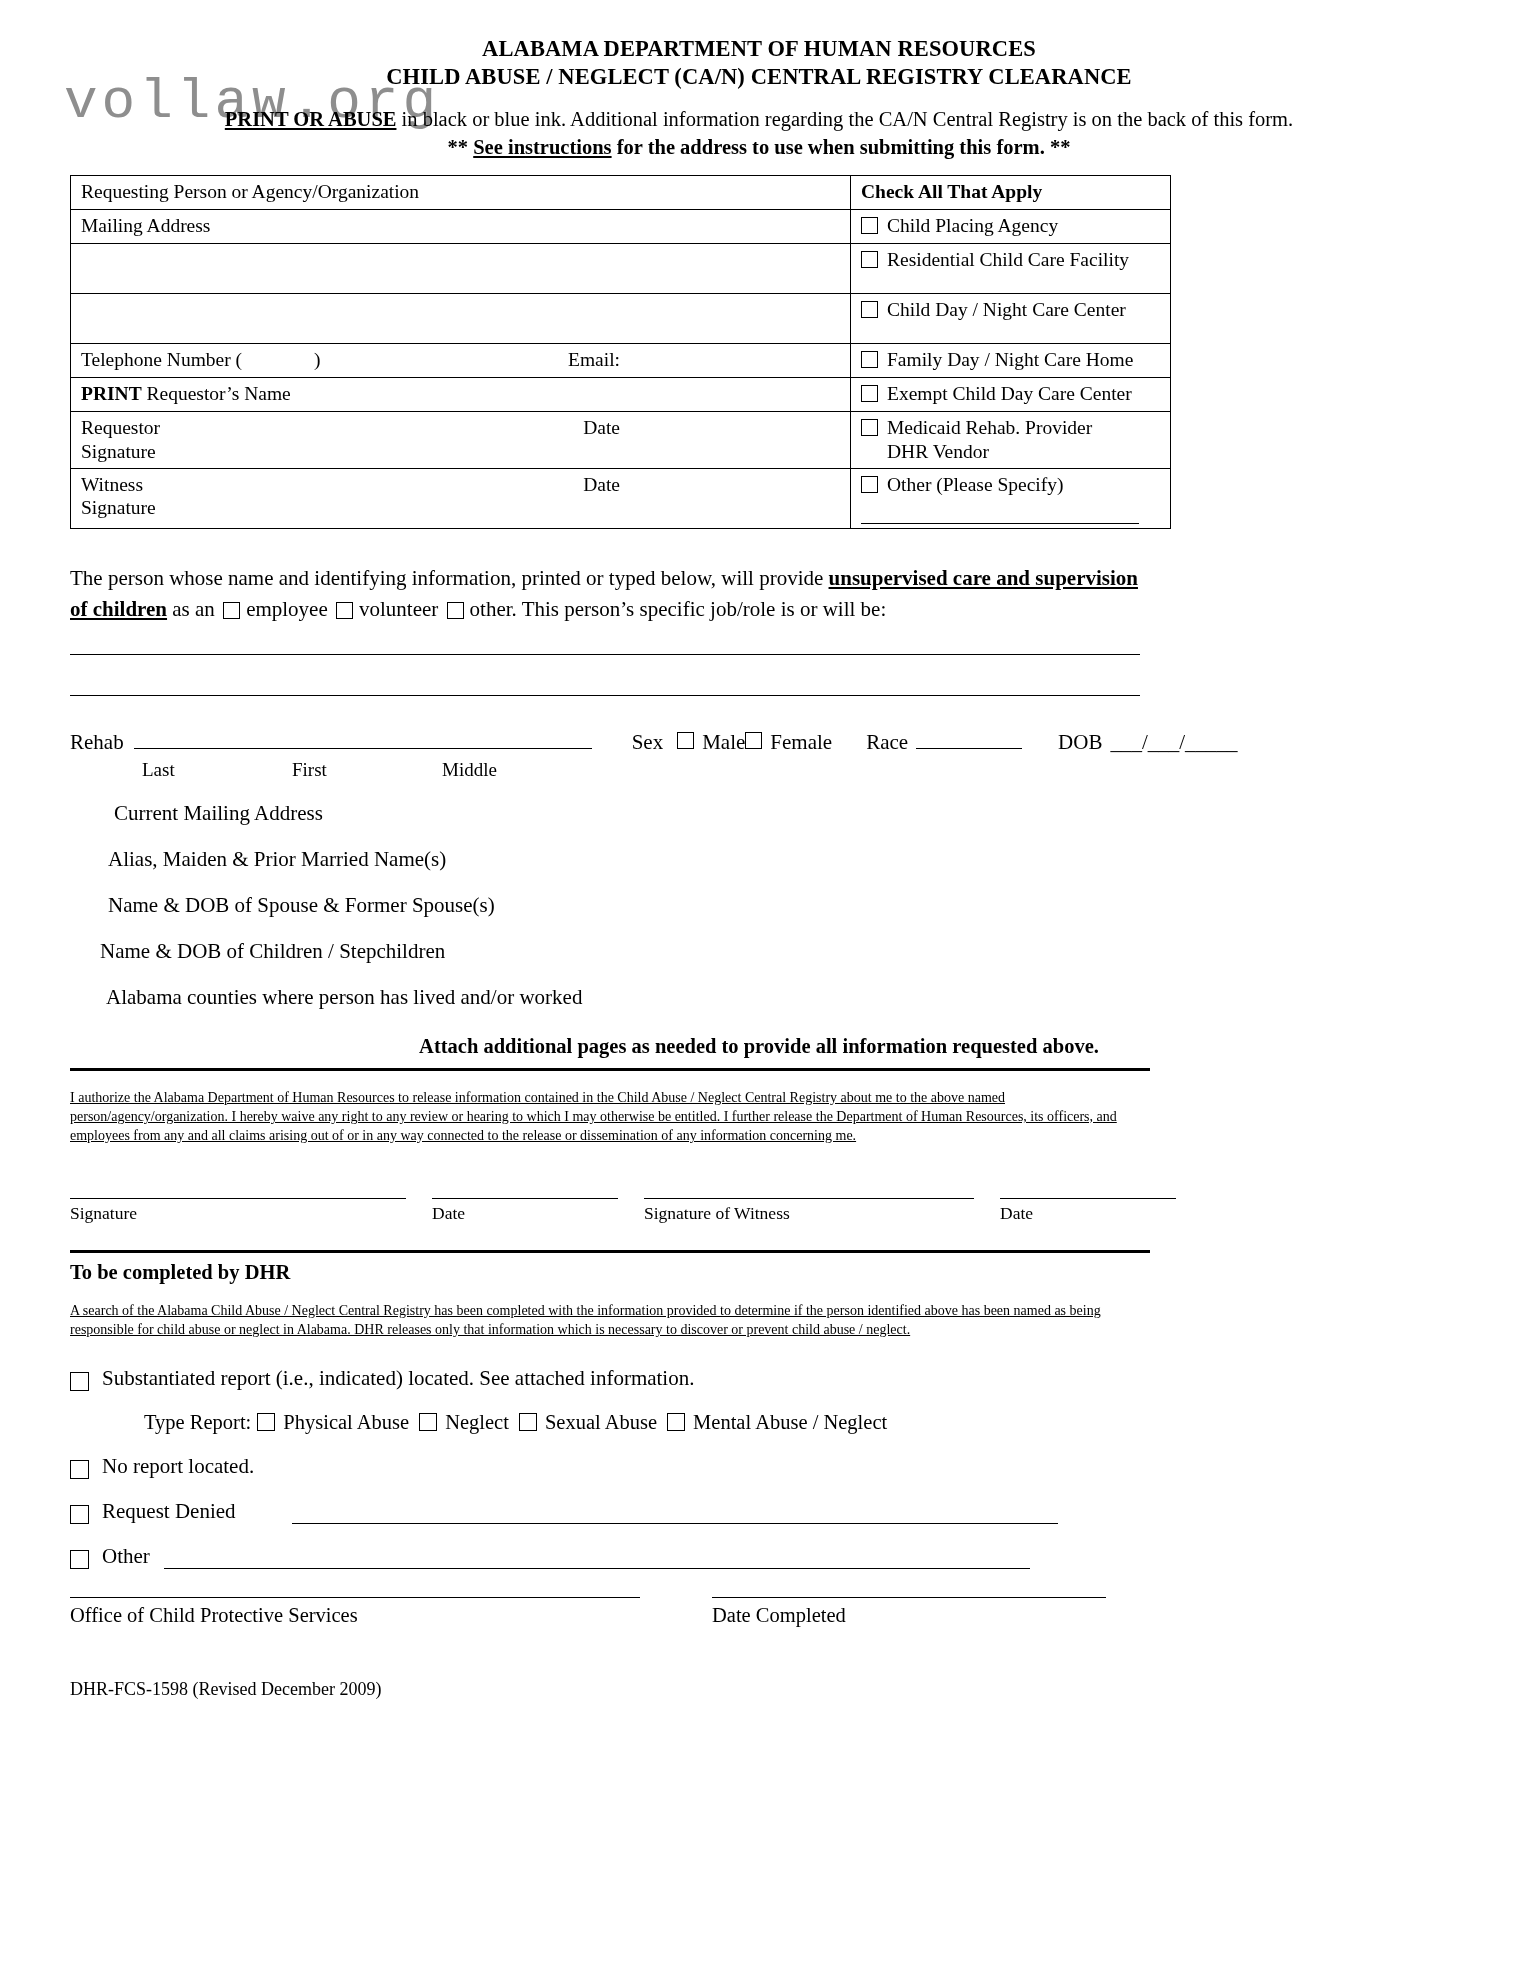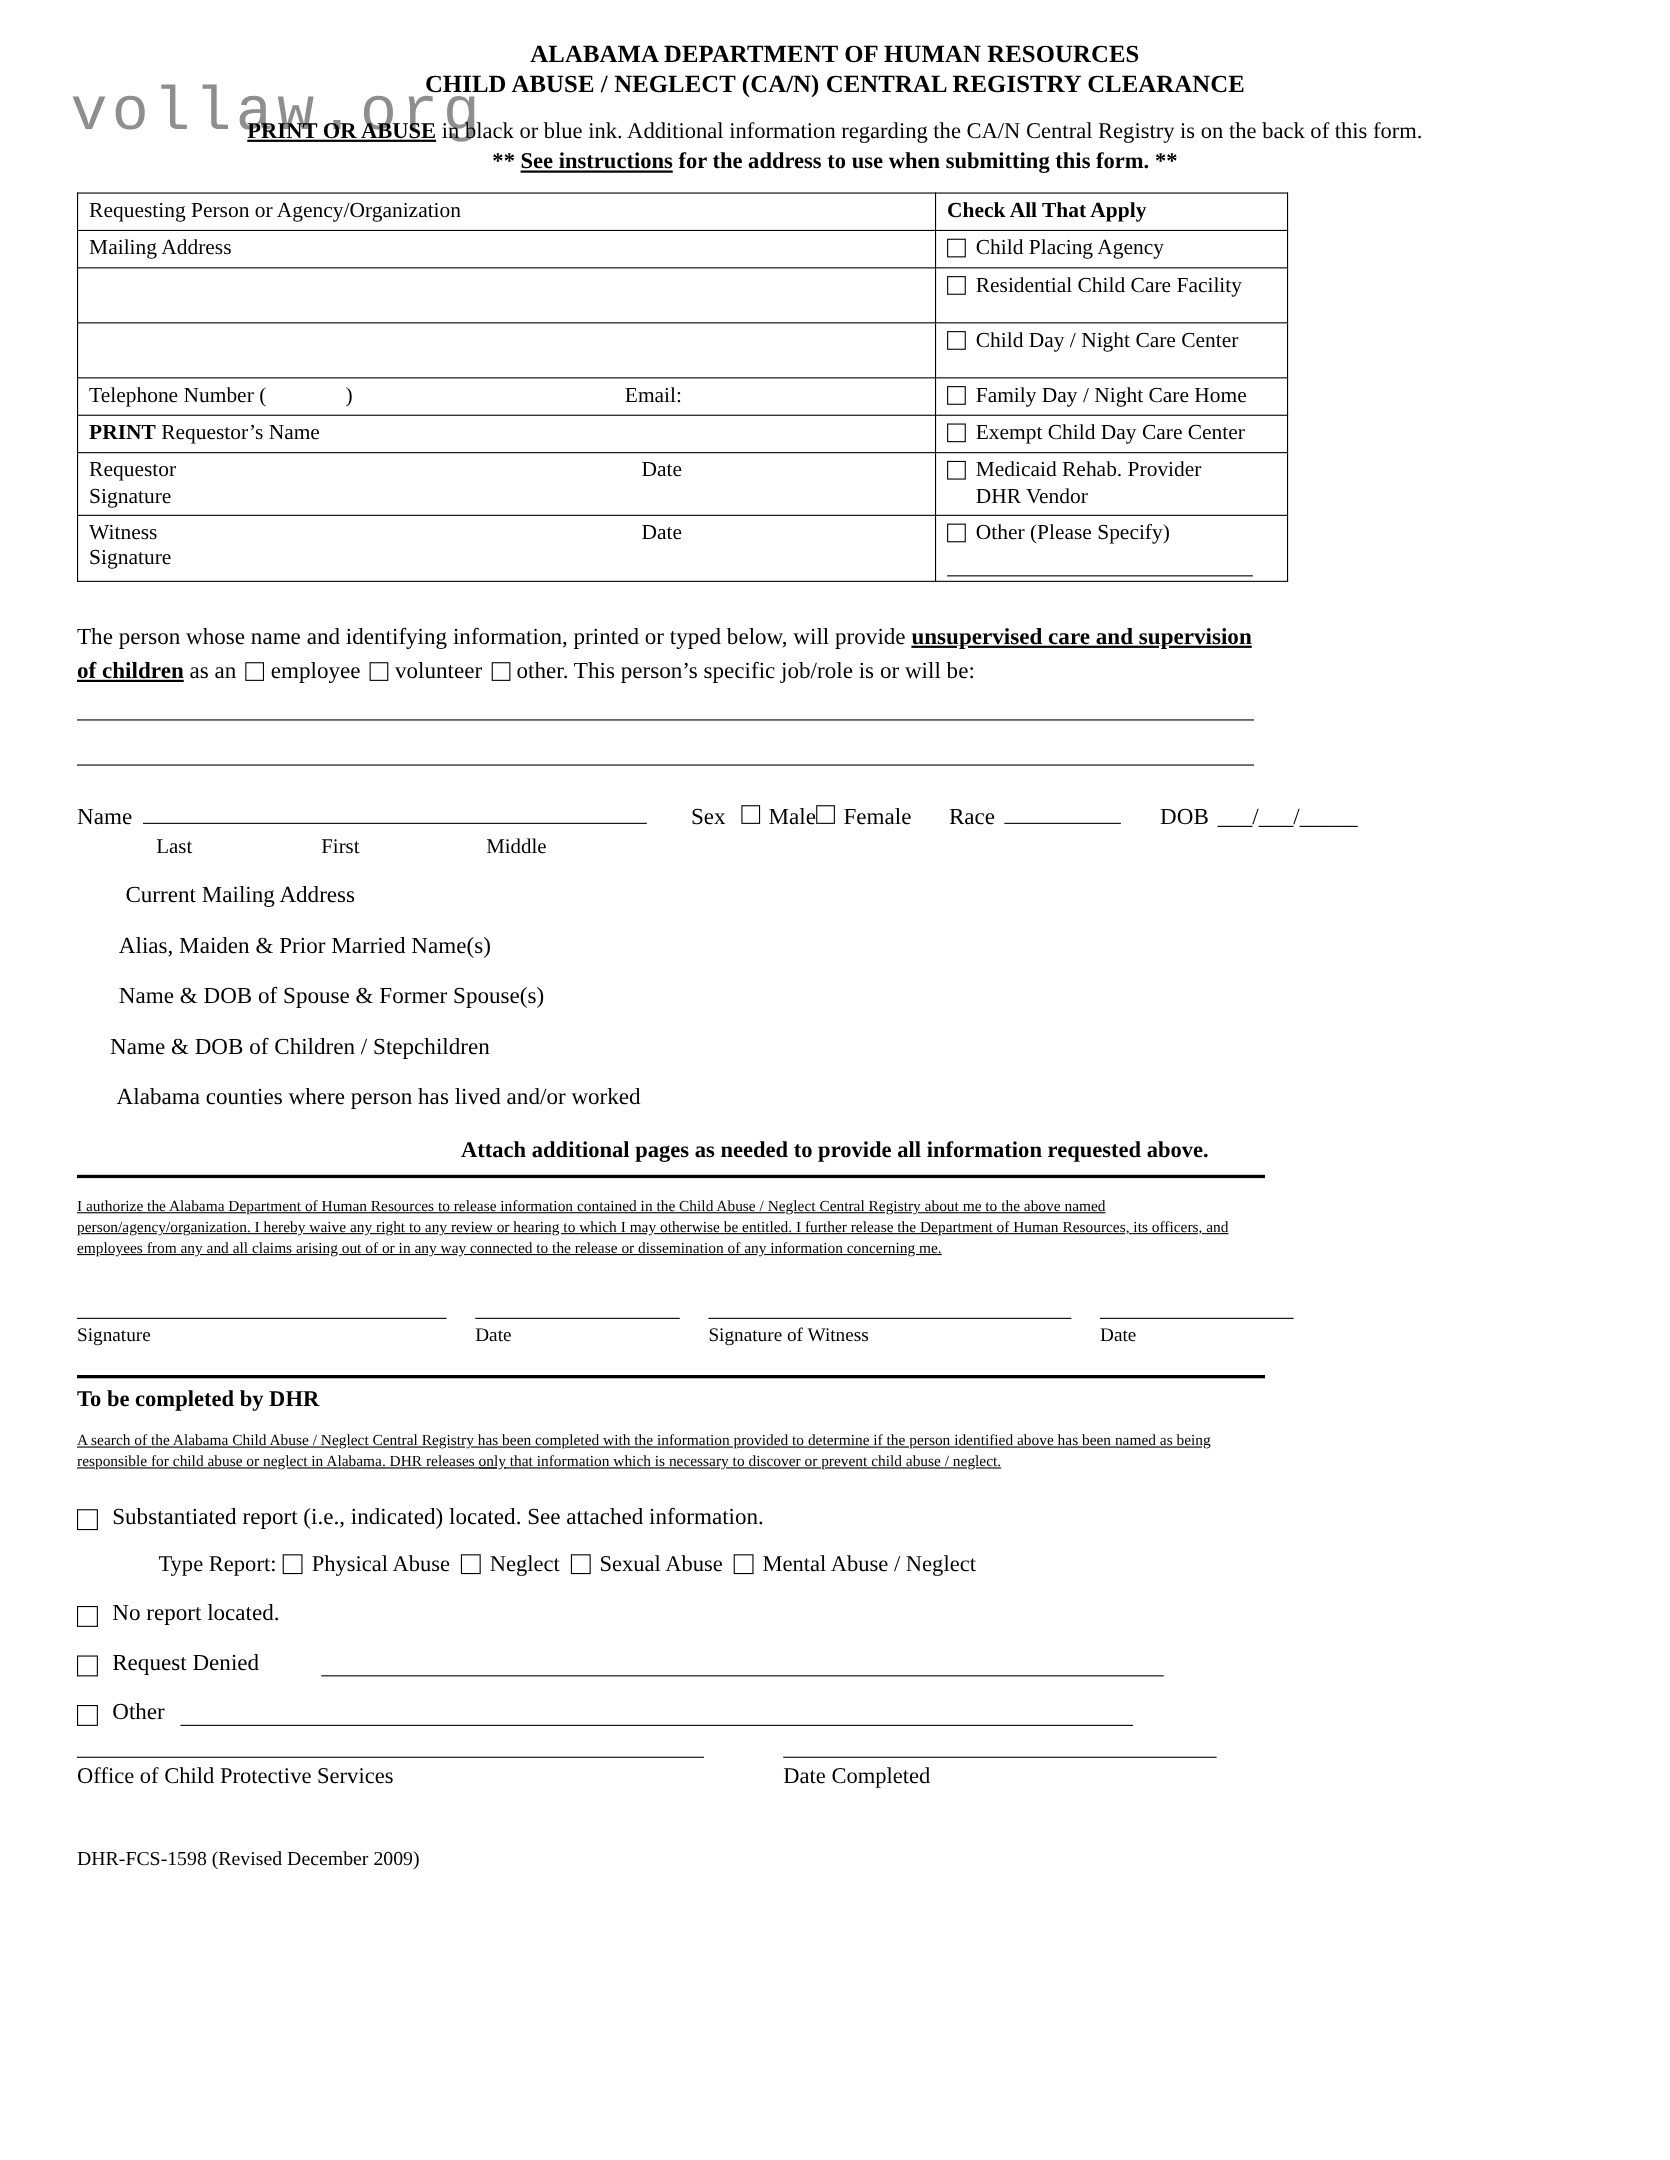--- a/index.html
+++ b/index.html
@@ -274,21 +274,21 @@
     <div class="para">
       <span>The person whose name and identifying information, printed or typed below, will provide </span><b class="u">unsupervised care and supervision of children</b><span> as an </span><span class="cb"></span><span>employee</span> <span class="cb"></span><span>volunteer</span> <span class="cb"></span><span>other.</span><span>  This person’s specific job/role is or will be:</span>
     </div>
 
     <div class="ruleline"></div>
     <div class="ruleline second"></div>
 
     <div class="idblock">
 
       <div class="idrow">
-        <span>Name</span>
+        <span>Rehab</span>
         <span class="ln" style="width:458px;margin-left:10px;"></span>
         <span style="width:40px"></span>
         <span>Sex</span>
         <span class="sexcol">
           <span class="cbrow">
               <span class="cb"></span>
               <span>Male</span>
             </span>
           <span class="cbrow">
               <span class="cb"></span>

